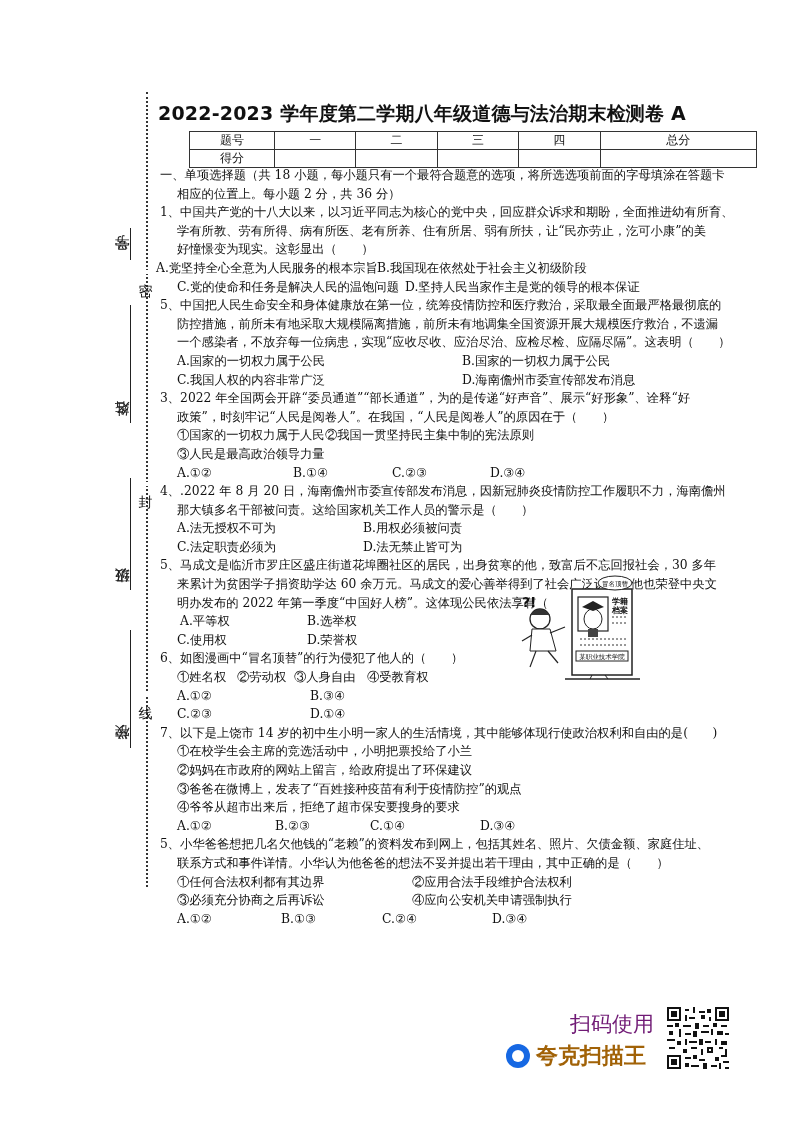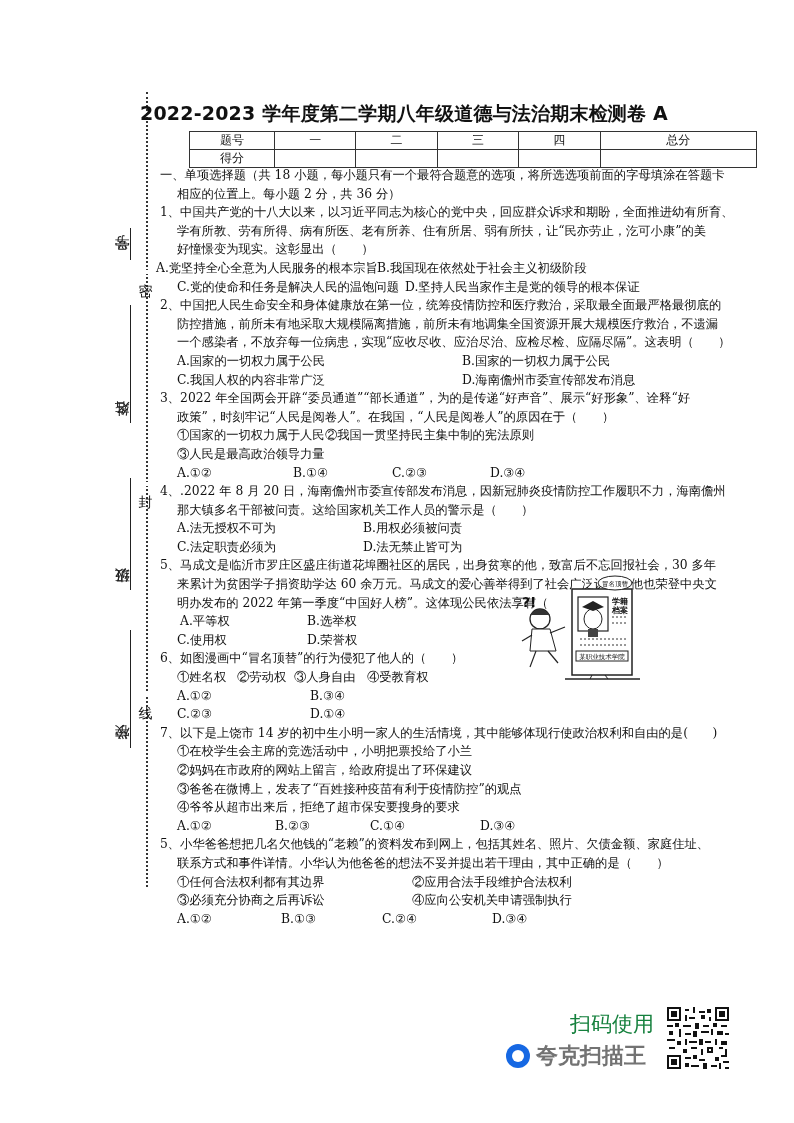--- a/index.html
+++ b/index.html
@@ -10,21 +10,21 @@
   
   .dotline { position:absolute; left:146px; top:92px; width:0; height:795px;
              border-left:2px dotted #333; }
   .seal { position:absolute; left:137px; font-size:14px; background:#fff;
           writing-mode:vertical-rl; padding:2px 0; }
   .vlabel { position:absolute; font-size:15px; writing-mode:vertical-rl;
             transform:rotate(180deg); color:#222; }
   .vrule { position:absolute; width:0; border-left:1px solid #222; }
 
   
-  .title { position:absolute; left:140px; top:101px; width:580px; font-size:19px;
+  .title { position:absolute; left:158px; top:101px; width:580px; font-size:19px;
            font-family:"DejaVu Sans","Liberation Sans",sans-serif; font-weight:bold;
            letter-spacing:0.2px; white-space:nowrap; color:#111; }
 
   
   table.score { position:absolute; left:157px; top:131px; width:568px;
                 border-collapse:collapse; font-size:12px;margin-left:32px; }
   table.score td { border:1px solid #333; height:15px; text-align:center; padding:0; }
   table.score td.hd { width:84px; }
 
   
@@ -33,27 +33,27 @@
   .line { white-space:nowrap; }
   .indent { padding-left:17px; }
   .opt-row { display:flex; white-space:nowrap; }
   .opt-row span { display:inline-block; }
 
   
   .cartoon { position:absolute; left:510px; top:575px; width:140px; height:110px; }
 
   
   .scan-text { position:absolute; left:570px; top:1010px; font-size:21px;
-               font-family:"DejaVu Sans","Liberation Sans",sans-serif; color:#15803d; }
+               font-family:"DejaVu Sans","Liberation Sans",sans-serif; color:#701a75; }
   .brand { position:absolute; left:506px; top:1041px; display:flex; align-items:center; }
   .brand-logo { width:24px; height:24px; border-radius:50%; background:#1668e3;
                 position:relative; margin-right:6px; }
   .brand-logo::after { content:""; position:absolute; left:6px; top:6px; width:12px; height:12px;
                        border-radius:50%; background:#fff; }
-  .brand-name { font-size:22px; font-weight:bold; color:#737373;
+  .brand-name { font-size:22px; font-weight:bold; color:#a16207;
                 font-family:"DejaVu Sans","Liberation Sans",sans-serif; }
   .qr { position:absolute; left:667px; top:1007px; width:62px; height:62px; }
 </style>
 </head>
 <body>
 
 <div class="page">
 
   <div class="dotline"></div>
   <div class="seal" style="top:270px">密</div>
@@ -104,21 +104,21 @@
         <span style="width:221px">A.党坚持全心全意为人民服务的根本宗旨</span>
         <span>B.我国现在依然处于社会主义初级阶段</span>
       </div>
       <div class="opt-row indent">
         <span style="width:228px">C.党的使命和任务是解决人民的温饱问题</span>
         <span>D.坚持人民当家作主是党的领导的根本保证</span>
       </div>
     </div>
 
     <div>
-      <div class="line">2、中国把人民生命安全和身体健康放在第一位，统筹疫情防控和医疗救治，采取最全面最严格最彻底的</div>
+      <div class="line">5、中国把人民生命安全和身体健康放在第一位，统筹疫情防控和医疗救治，采取最全面最严格最彻底的</div>
       <div class="line indent">防控措施，前所未有地采取大规模隔离措施，前所未有地调集全国资源开展大规模医疗救治，不遗漏</div>
       <div class="line indent">一个感染者，不放弃每一位病患，实现“应收尽收、应治尽治、应检尽检、应隔尽隔”。这表明（　　）</div>
       <div class="opt-row indent">
         <span style="width:285px">A.国家的一切权力属于公民</span>
         <span>B.国家的一切权力属于公民</span>
       </div>
       <div class="opt-row indent">
         <span style="width:285px">C.我国人权的内容非常广泛</span>
         <span>D.海南儋州市委宣传部发布消息</span>
       </div>

